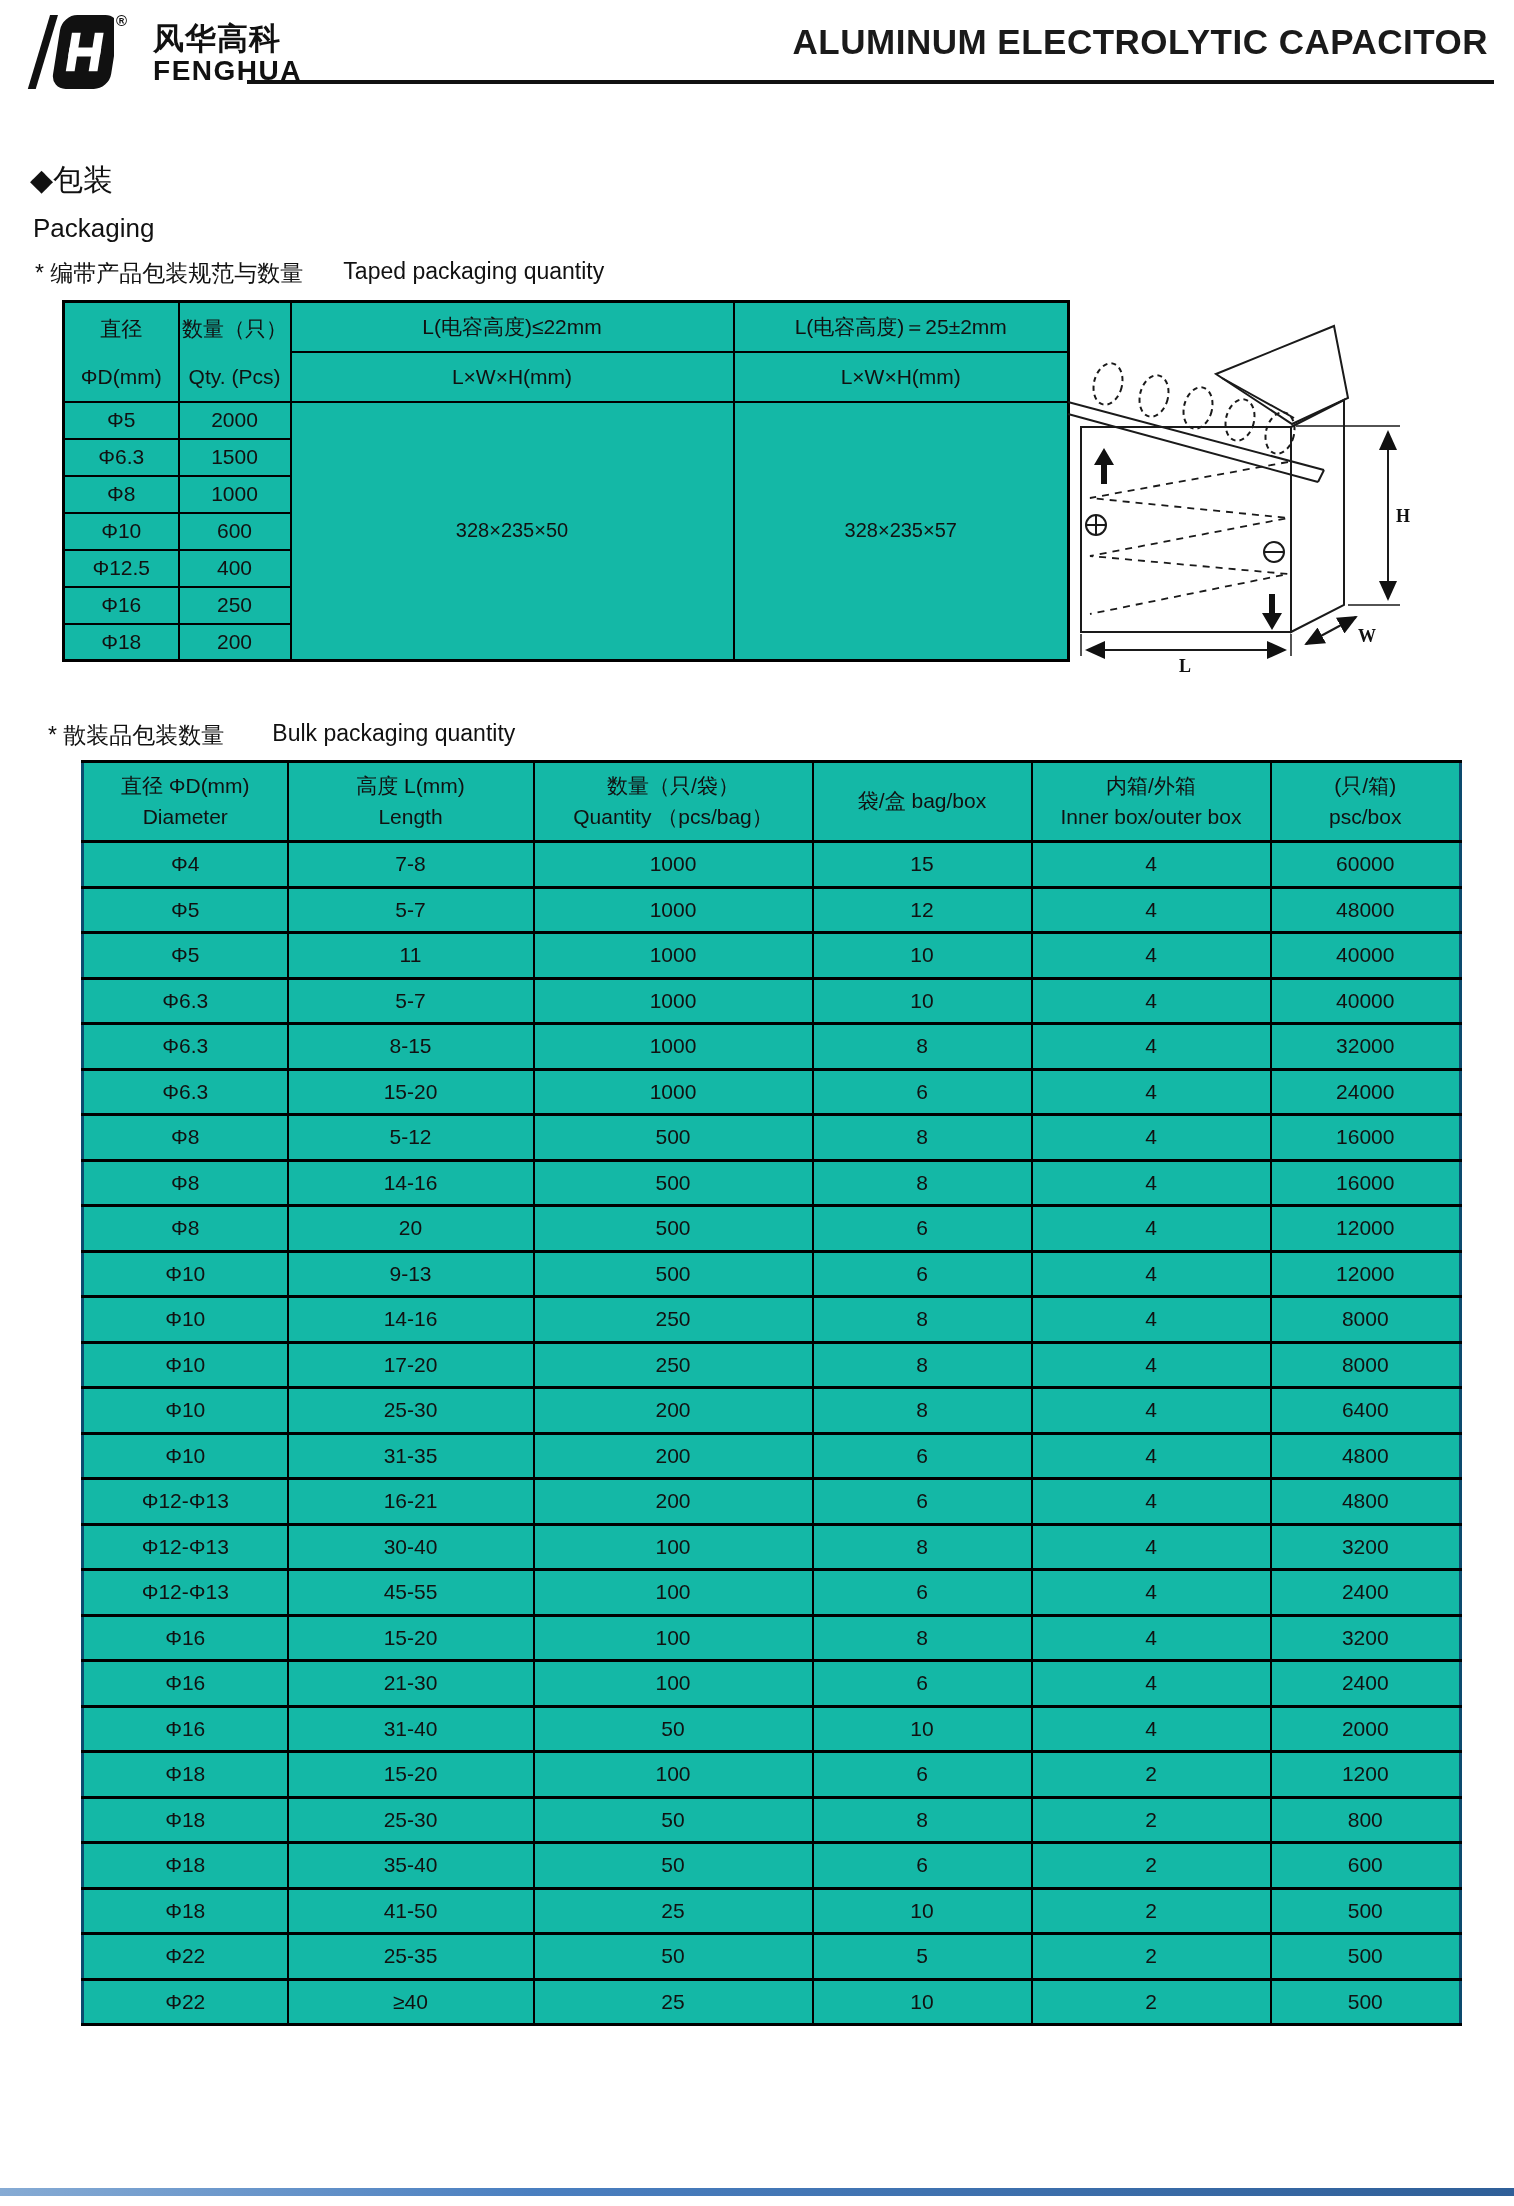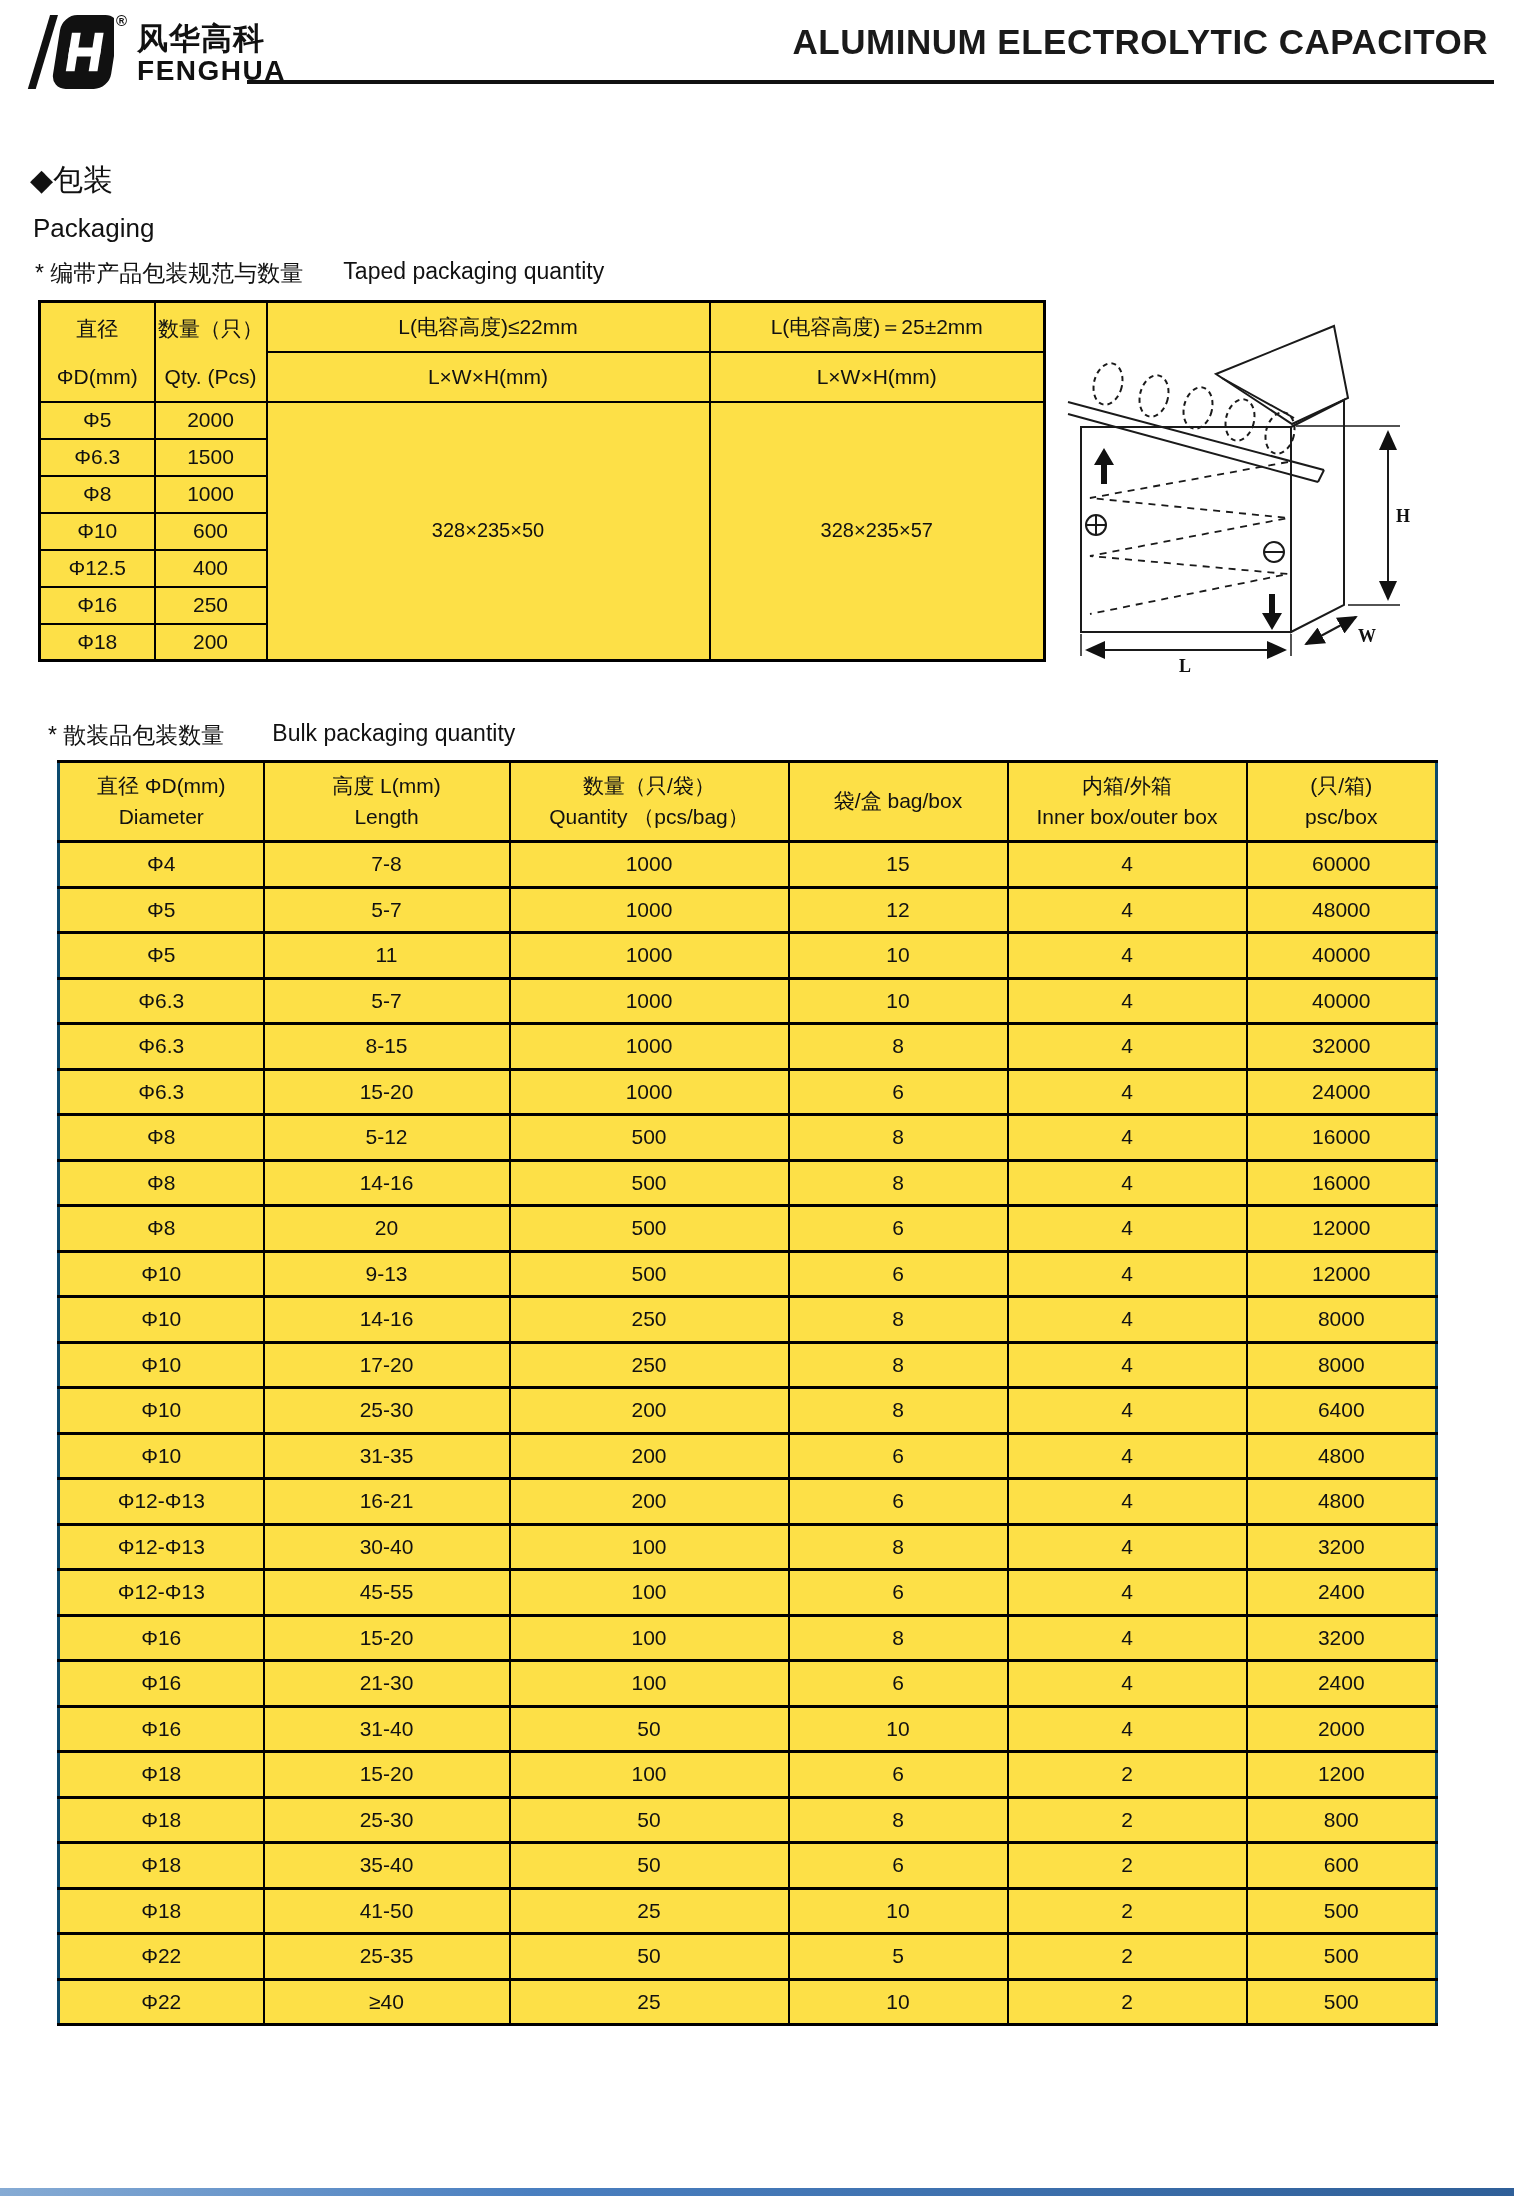--- a/index.html
+++ b/index.html
@@ -3,35 +3,35 @@
 <meta charset="utf-8">
 <style>
   * { margin:0; padding:0; box-sizing:border-box; }
   body { background:#888; font-family:"Liberation Sans","DejaVu Sans",sans-serif; }
   .page { position:relative; width:1514px; height:2206px; background:#fff; margin:0 auto; overflow:hidden; color:#111; }
 
   
   .logo { position:absolute; left:26px; top:10px; display:flex; align-items:flex-start; }
   .logo-mark { width:88px; height:84px; }
   .reg { font-size:15px; font-weight:bold; margin:2px 2px 0 2px; color:#111; }
-  .brand-text { margin-left:8px; padding-top:12px; }
+  .brand-text { margin-left:24px; padding-top:12px; }
   .brand-cn { font-size:31px; font-weight:bold; letter-spacing:1px; color:#111; line-height:1.1; }
   .brand-en { font-size:28px; font-weight:bold; letter-spacing:1.5px; color:#111; line-height:1.05;text-align:center; }
   .doc-title { position:absolute; top:22px; right:26px; font-size:35px; font-weight:bold; letter-spacing:0.5px; color:#1a1a1a; }
   .header-rule { position:absolute; left:247px; right:20px; top:80px; height:4px; background:#111; }
 
   
   .sec-cn { position:absolute; left:30px; top:160px; font-size:30px; color:#111; }
   .sec-en { position:absolute; left:33px; top:213px; font-size:26px; color:#111; }
   .tbl-title { position:absolute; display:flex; align-items:flex-start; font-size:23px; color:#111; }
   .tbl-title.taped { left:35px; top:258px; gap:40px; }
   .tbl-title.bulk  { left:48px; top:720px; gap:48px; }
 
   
-  table { border-collapse:collapse; table-layout:fixed; background:#fde047; }
+  table { border-collapse:collapse; table-layout:fixed; background:#14b8a6;margin-left:24px; }
   th, td { text-align:center; vertical-align:middle; font-weight:normal; color:#111; overflow:hidden; }
 
   .t1 { position:absolute; left:38px; top:300px; width:1005px; border:3px solid #000; }
   .t1 th, .t1 td { border:2px solid #000; font-size:21px; }
   .t1 thead tr { height:50px; }
   .t1 tbody tr { height:37px; }
   .t1 .two-line { height:100px; }
   .t1 .two-line .cellwrap { display:flex; flex-direction:column; justify-content:space-around; height:96px; }
   .t1 .big { font-size:20px; }
 

